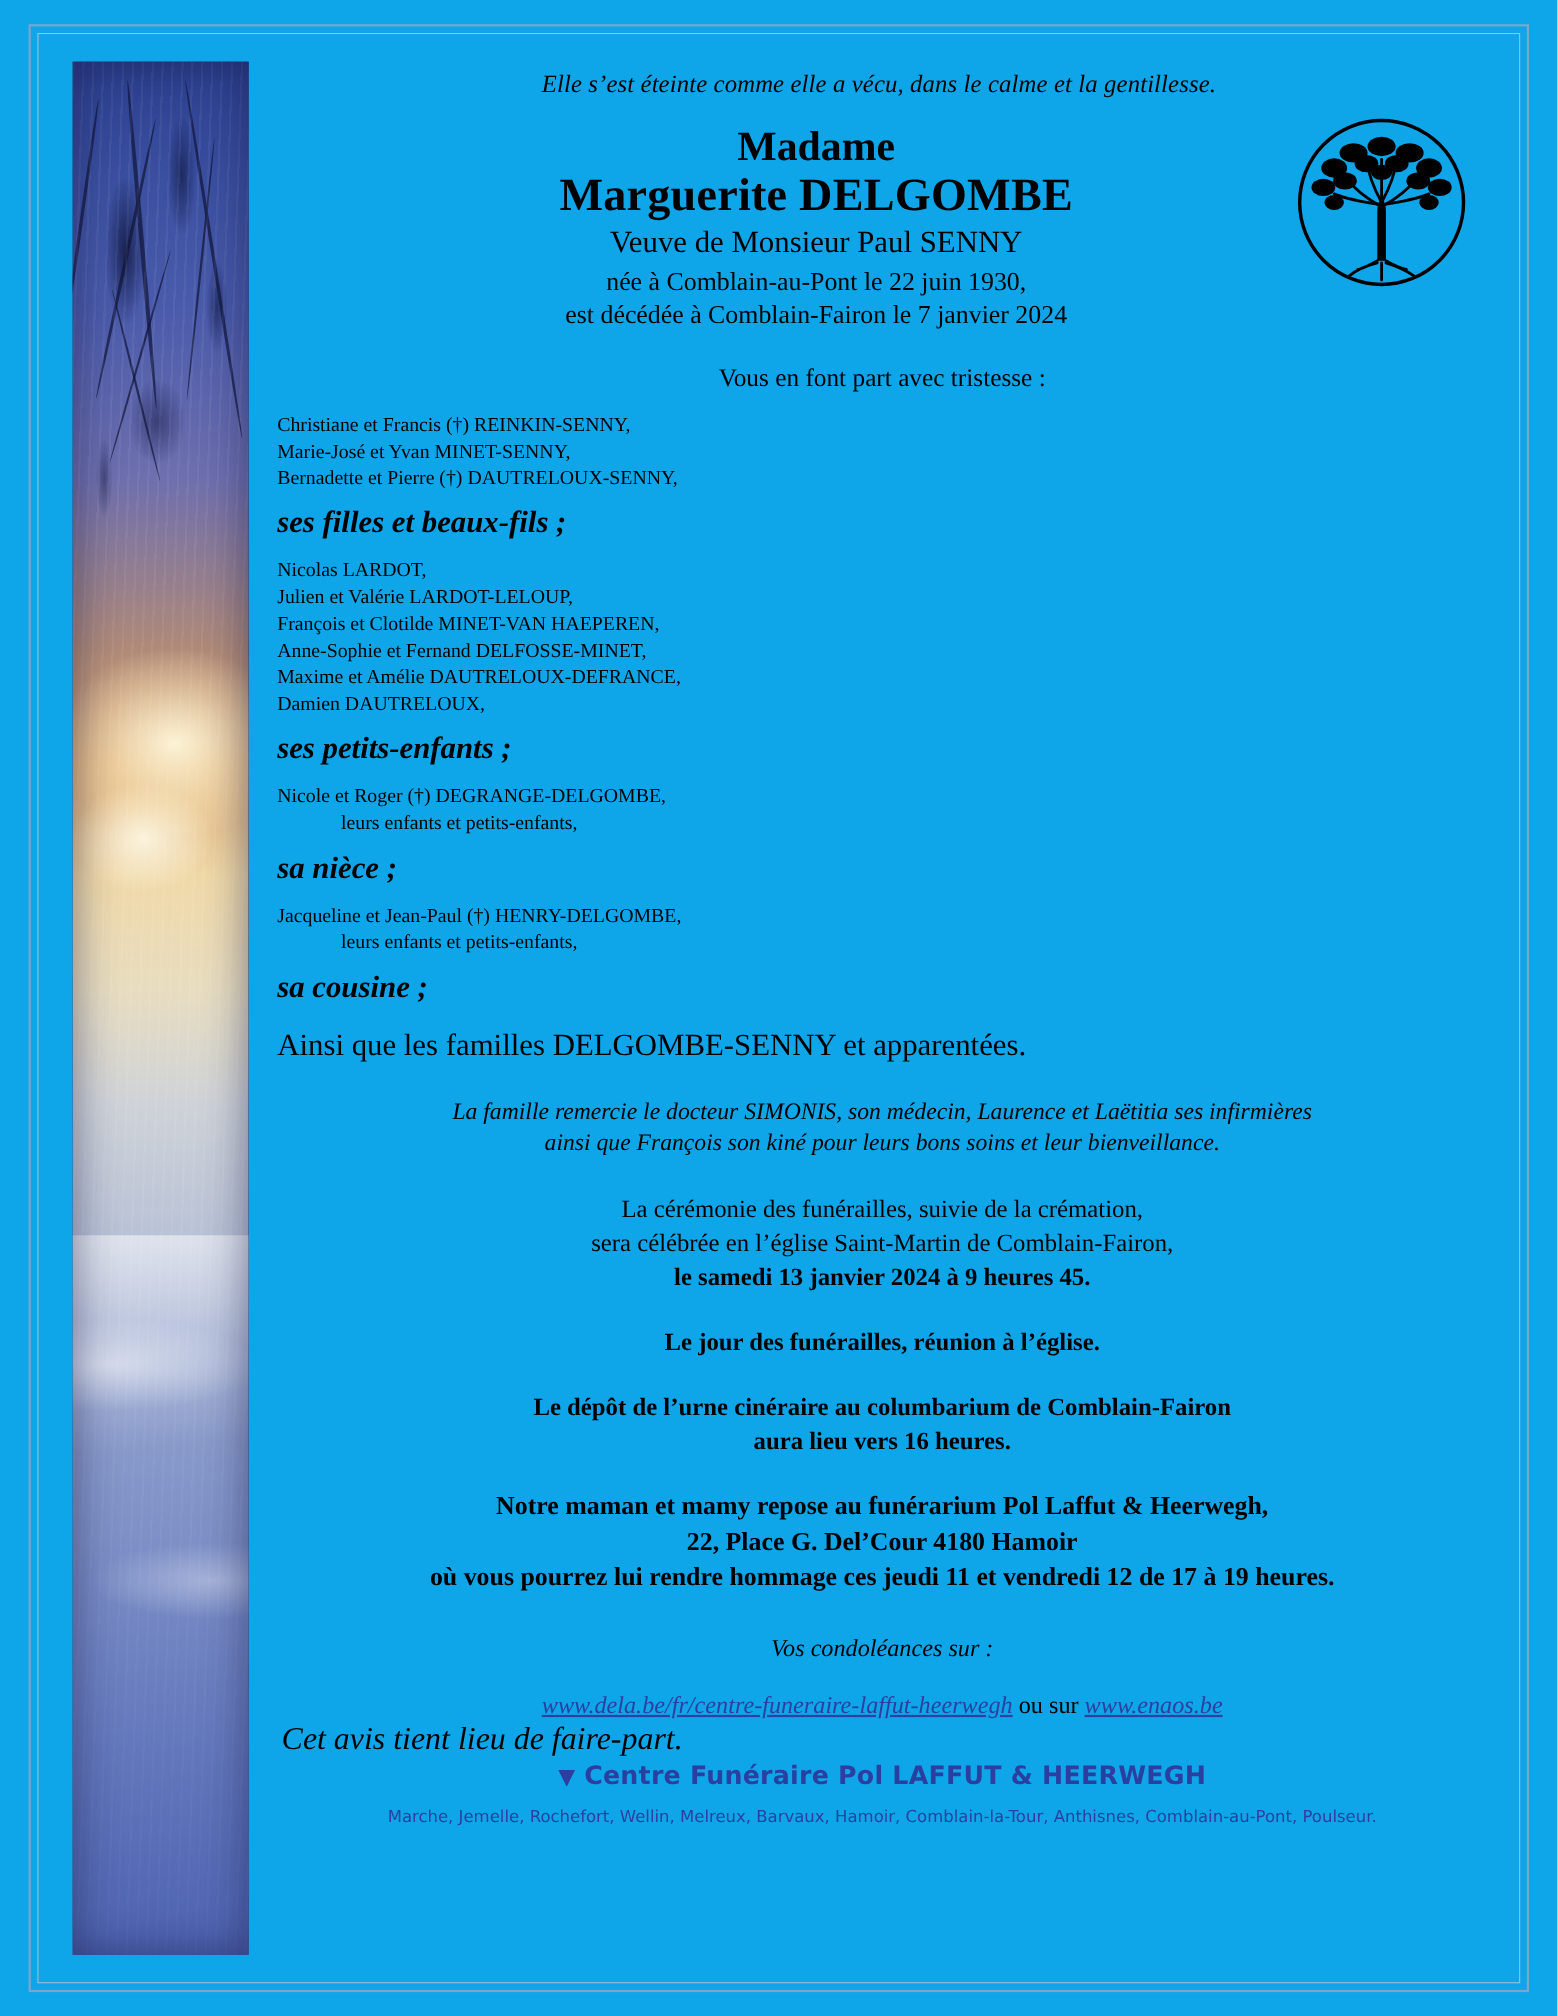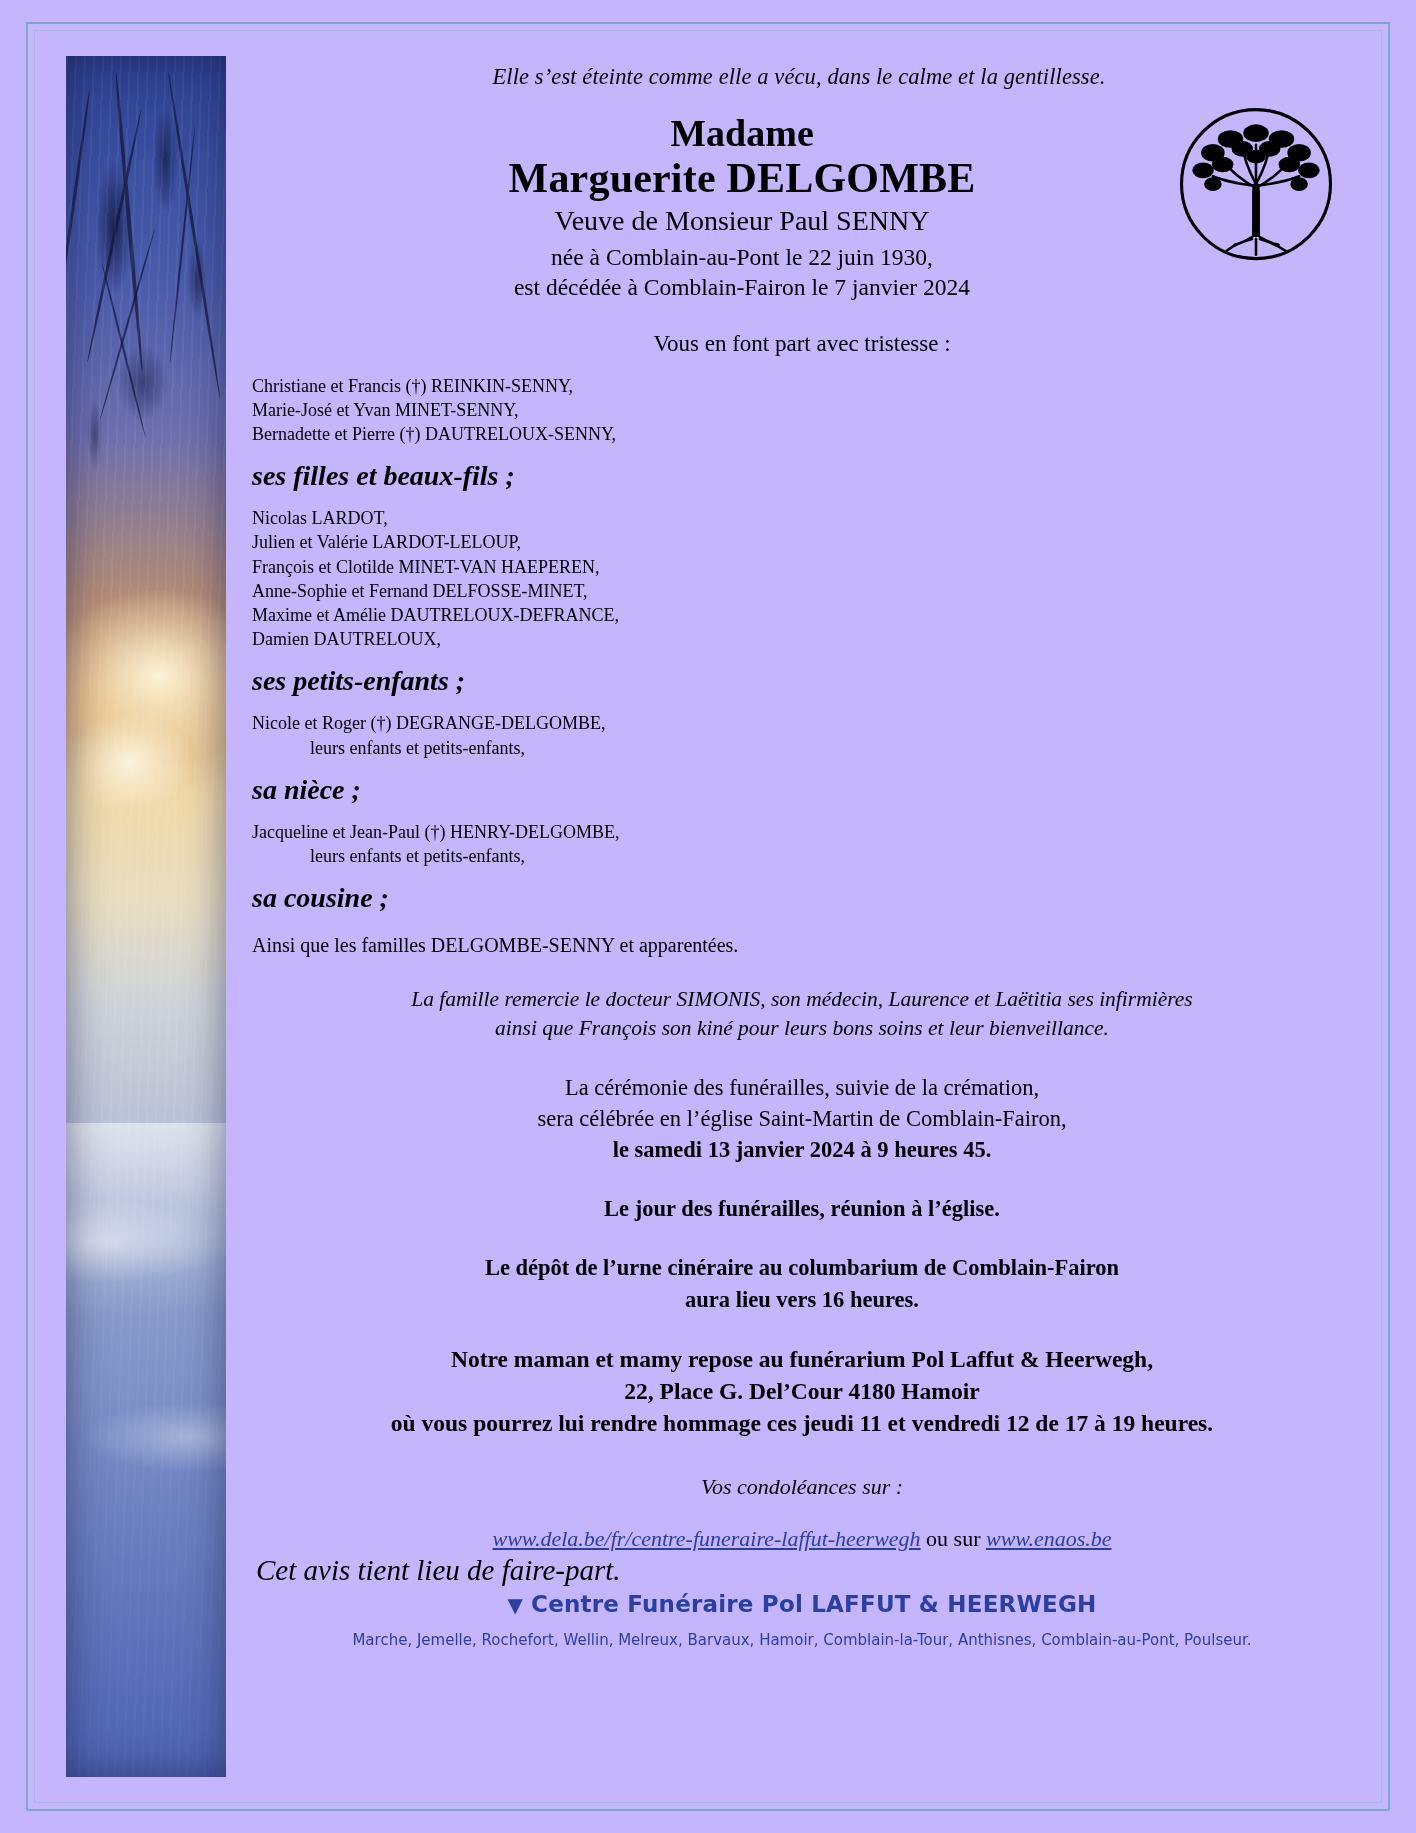--- a/index.html
+++ b/index.html
@@ -13,21 +13,21 @@
     font-family: "Liberation Serif", serif;
     color: #000000;
     overflow: hidden;
   }
   .page {
     position: relative;
     width: 1416px;
     height: 1833px;
     box-sizing: border-box;
     padding: 22px 26px;
-    background: #c4b5fd;
+    background: #0ea5e9;
   }
   .outer-frame {
     position: absolute;
     inset: 22px 26px 22px 26px;
     border: 2px solid #7ba7cc;
     box-sizing: border-box;
   }
   .inner-frame {
     position: absolute;
     inset: 30px 34px 30px 34px;
@@ -185,21 +185,21 @@
     text-align: left;
     font-style: italic;
     font-weight: bold;
     font-size: 28px;
     margin-top: 14px;
     padding-right: 4px;
   }
   .role.tight { margin-top: 6px; }
 
   .ainsi {
-    font-size: 20px;
+    font-size: 28px;
     margin-top: 18px;
     line-height: 1.34;
   }
 
   .thanks {
     text-align: center;
     font-style: italic;
     font-size: 21.5px;
     line-height: 1.33;
     margin-top: 26px;

